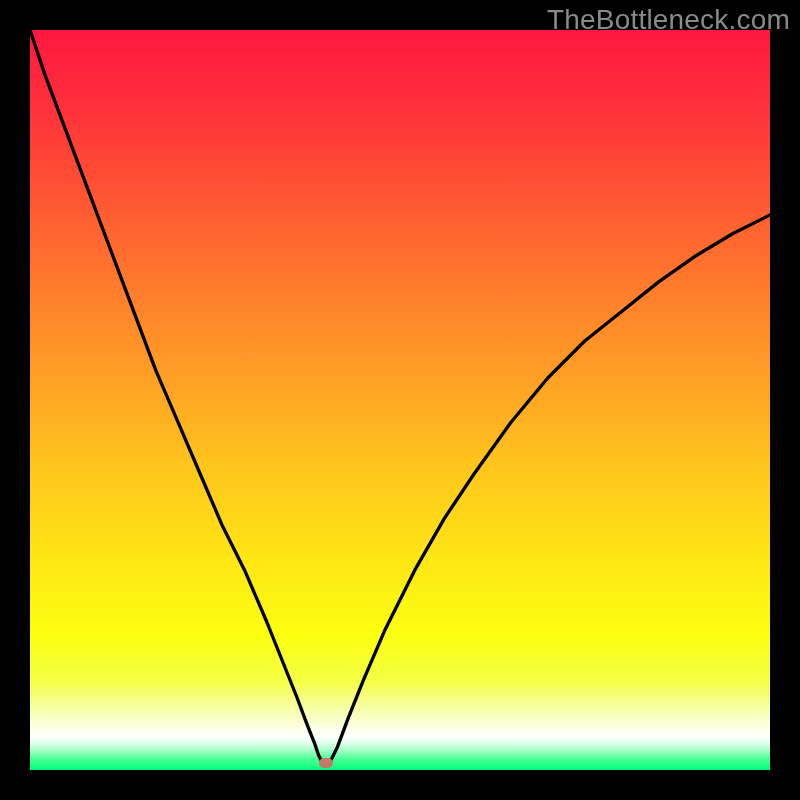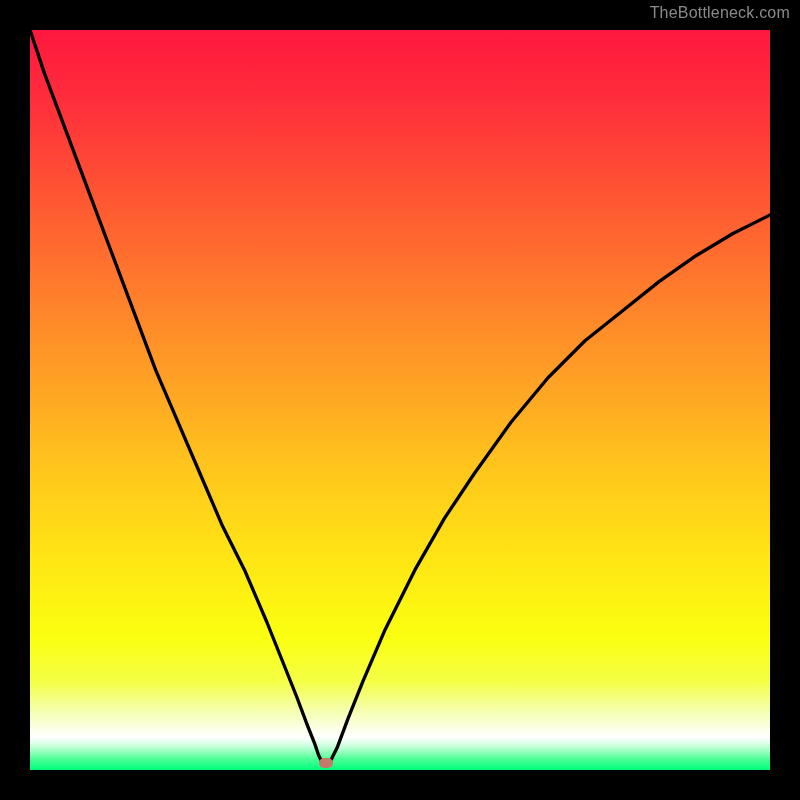--- a/index.html
+++ b/index.html
@@ -33,21 +33,21 @@
     width: 14px;
     height: 10px;
     border-radius: 5px;
     transform: translate(-50%, -50%);
   }
   .watermark {
     position: absolute;
     top: 4px;
     right: 10px;
     font-family: Arial, Helvetica, sans-serif;
-    font-size: 16px;
+    font-size: 28px;
     color: #8a8a8a;
     letter-spacing: 0.2px;
   }
 </style>
 </head>
 <body>
 
 <div class="frame">
   <div class="watermark">TheBottleneck.com</div>
   <div class="plot">

